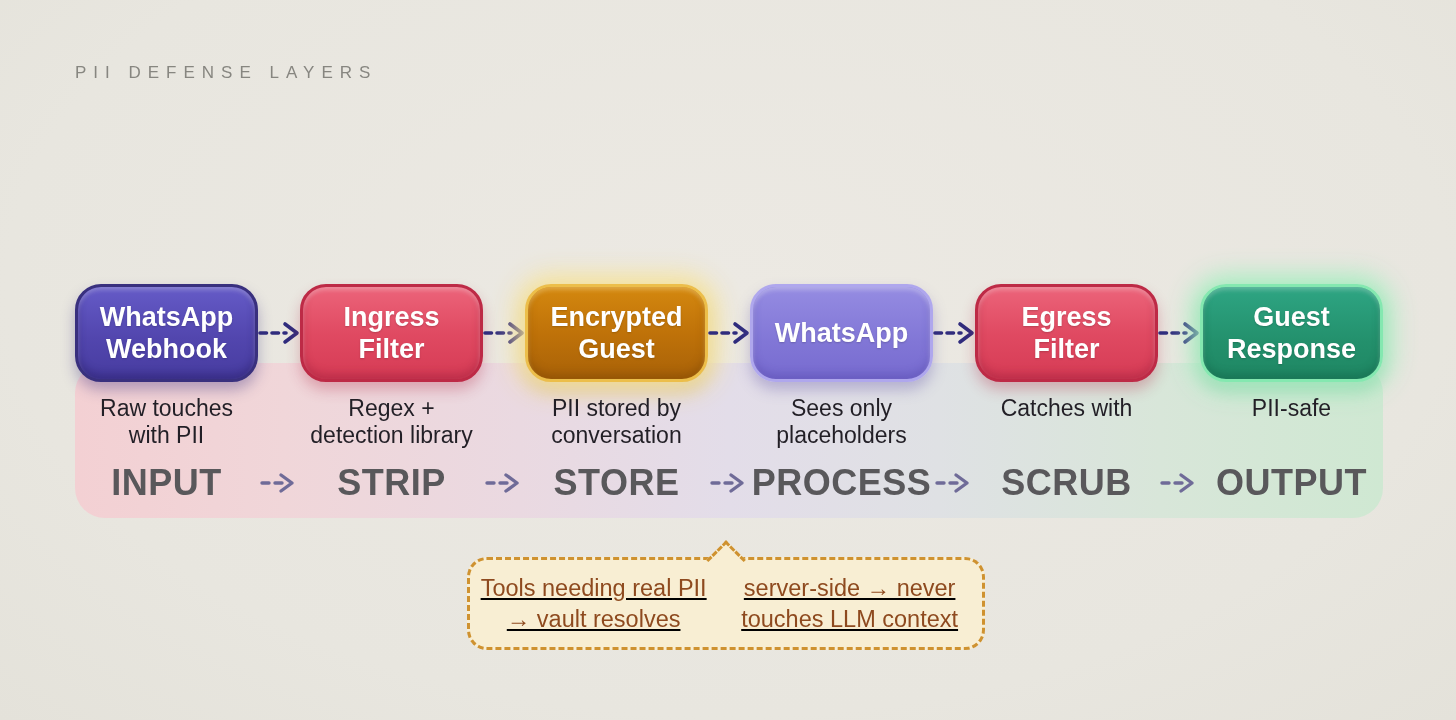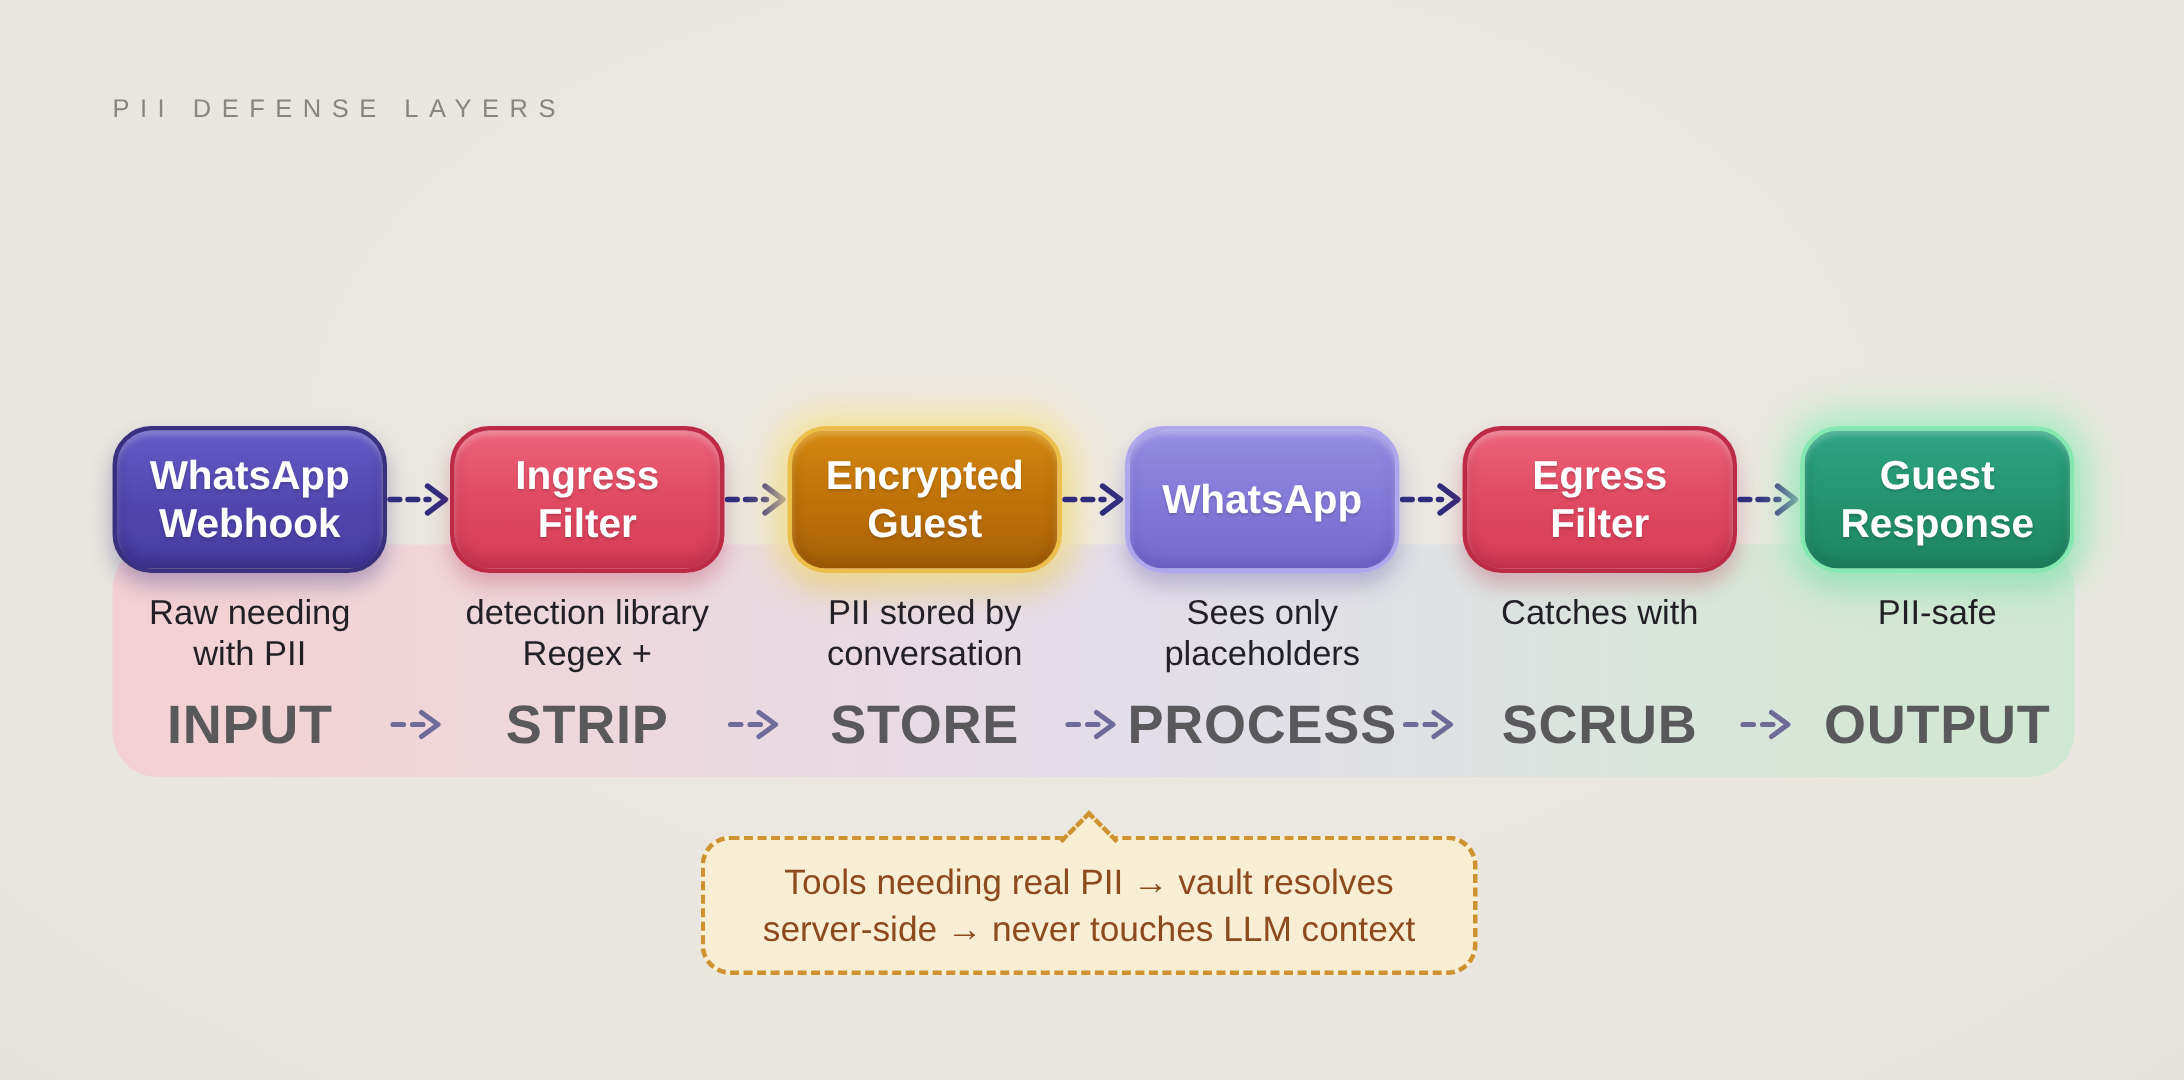--- a/index.html
+++ b/index.html
@@ -81,22 +81,23 @@
     width:183px;flex:0 0 183px;text-align:center;
     font-size:36px;font-weight:700;letter-spacing:0.5px;color:#59585b;
   }
   .sgap{flex:1 1 auto;display:flex;align-items:center;justify-content:center;}
 
   
   .callout{
     position:absolute;left:467px;top:557px;width:518px;height:93px;
     box-sizing:border-box;
     background:#f8eed3;border:3px dashed #cf9230;border-radius:20px;
-    display:flex;flex-direction:column;justify-content:center;align-items:center;
+    display:flex;flex-direction:row;justify-content:center;align-items:center;
     text-align:center;
+    text-decoration:underline;
   }
   .callout .line{font-size:23.5px;line-height:31px;color:#8e4a1f;font-weight:400;}
   .caret{
     position:absolute;left:50%;top:-14px;
     width:28px;height:28px;
     transform:translateX(-50%) rotate(45deg);
     background:#f8eed3;
     border-top:3px dashed #cf9230;border-left:3px dashed #cf9230;
     box-sizing:border-box;
   }
@@ -111,40 +112,40 @@
   <div class="band"></div>
 
   <div class="flow">
 
     <div class="col">
       <div class="box t-indigo">
         <div>WhatsApp</div>
         <div>Webhook</div>
       </div>
       <div class="desc">
-        <div>Raw needing</div>
+        <div>Raw touches</div>
         <div>with PII</div>
       </div>
     </div>
 
     <div class="gap">
       <svg width="42" height="26" viewBox="0 0 42 26">
         <line x1="2" y1="13" x2="28" y2="13" stroke="#302c7d" stroke-width="3.6" stroke-dasharray="6.5 5.5" stroke-linecap="round"></line>
         <polyline points="27,4 39,13 27,22" fill="none" stroke="#302c7d" stroke-width="3.6" stroke-linecap="round" stroke-linejoin="round"></polyline>
       </svg>
     </div>
 
     <div class="col">
       <div class="box t-red">
         <div>Ingress</div>
         <div>Filter</div>
       </div>
       <div class="desc">
+        <div>Regex +</div>
         <div>detection library</div>
-        <div>Regex +</div>
       </div>
     </div>
 
     <div class="gap">
       <svg width="42" height="26" viewBox="0 0 42 26">
         <line x1="2" y1="13" x2="28" y2="13" stroke="#302c7d" stroke-width="3.6" stroke-dasharray="6.5 5.5" stroke-linecap="round"></line>
         <polyline points="27,4 39,13 27,22" fill="none" stroke="#302c7d" stroke-width="3.6" stroke-linecap="round" stroke-linejoin="round"></polyline>
       </svg>
     </div>
 

